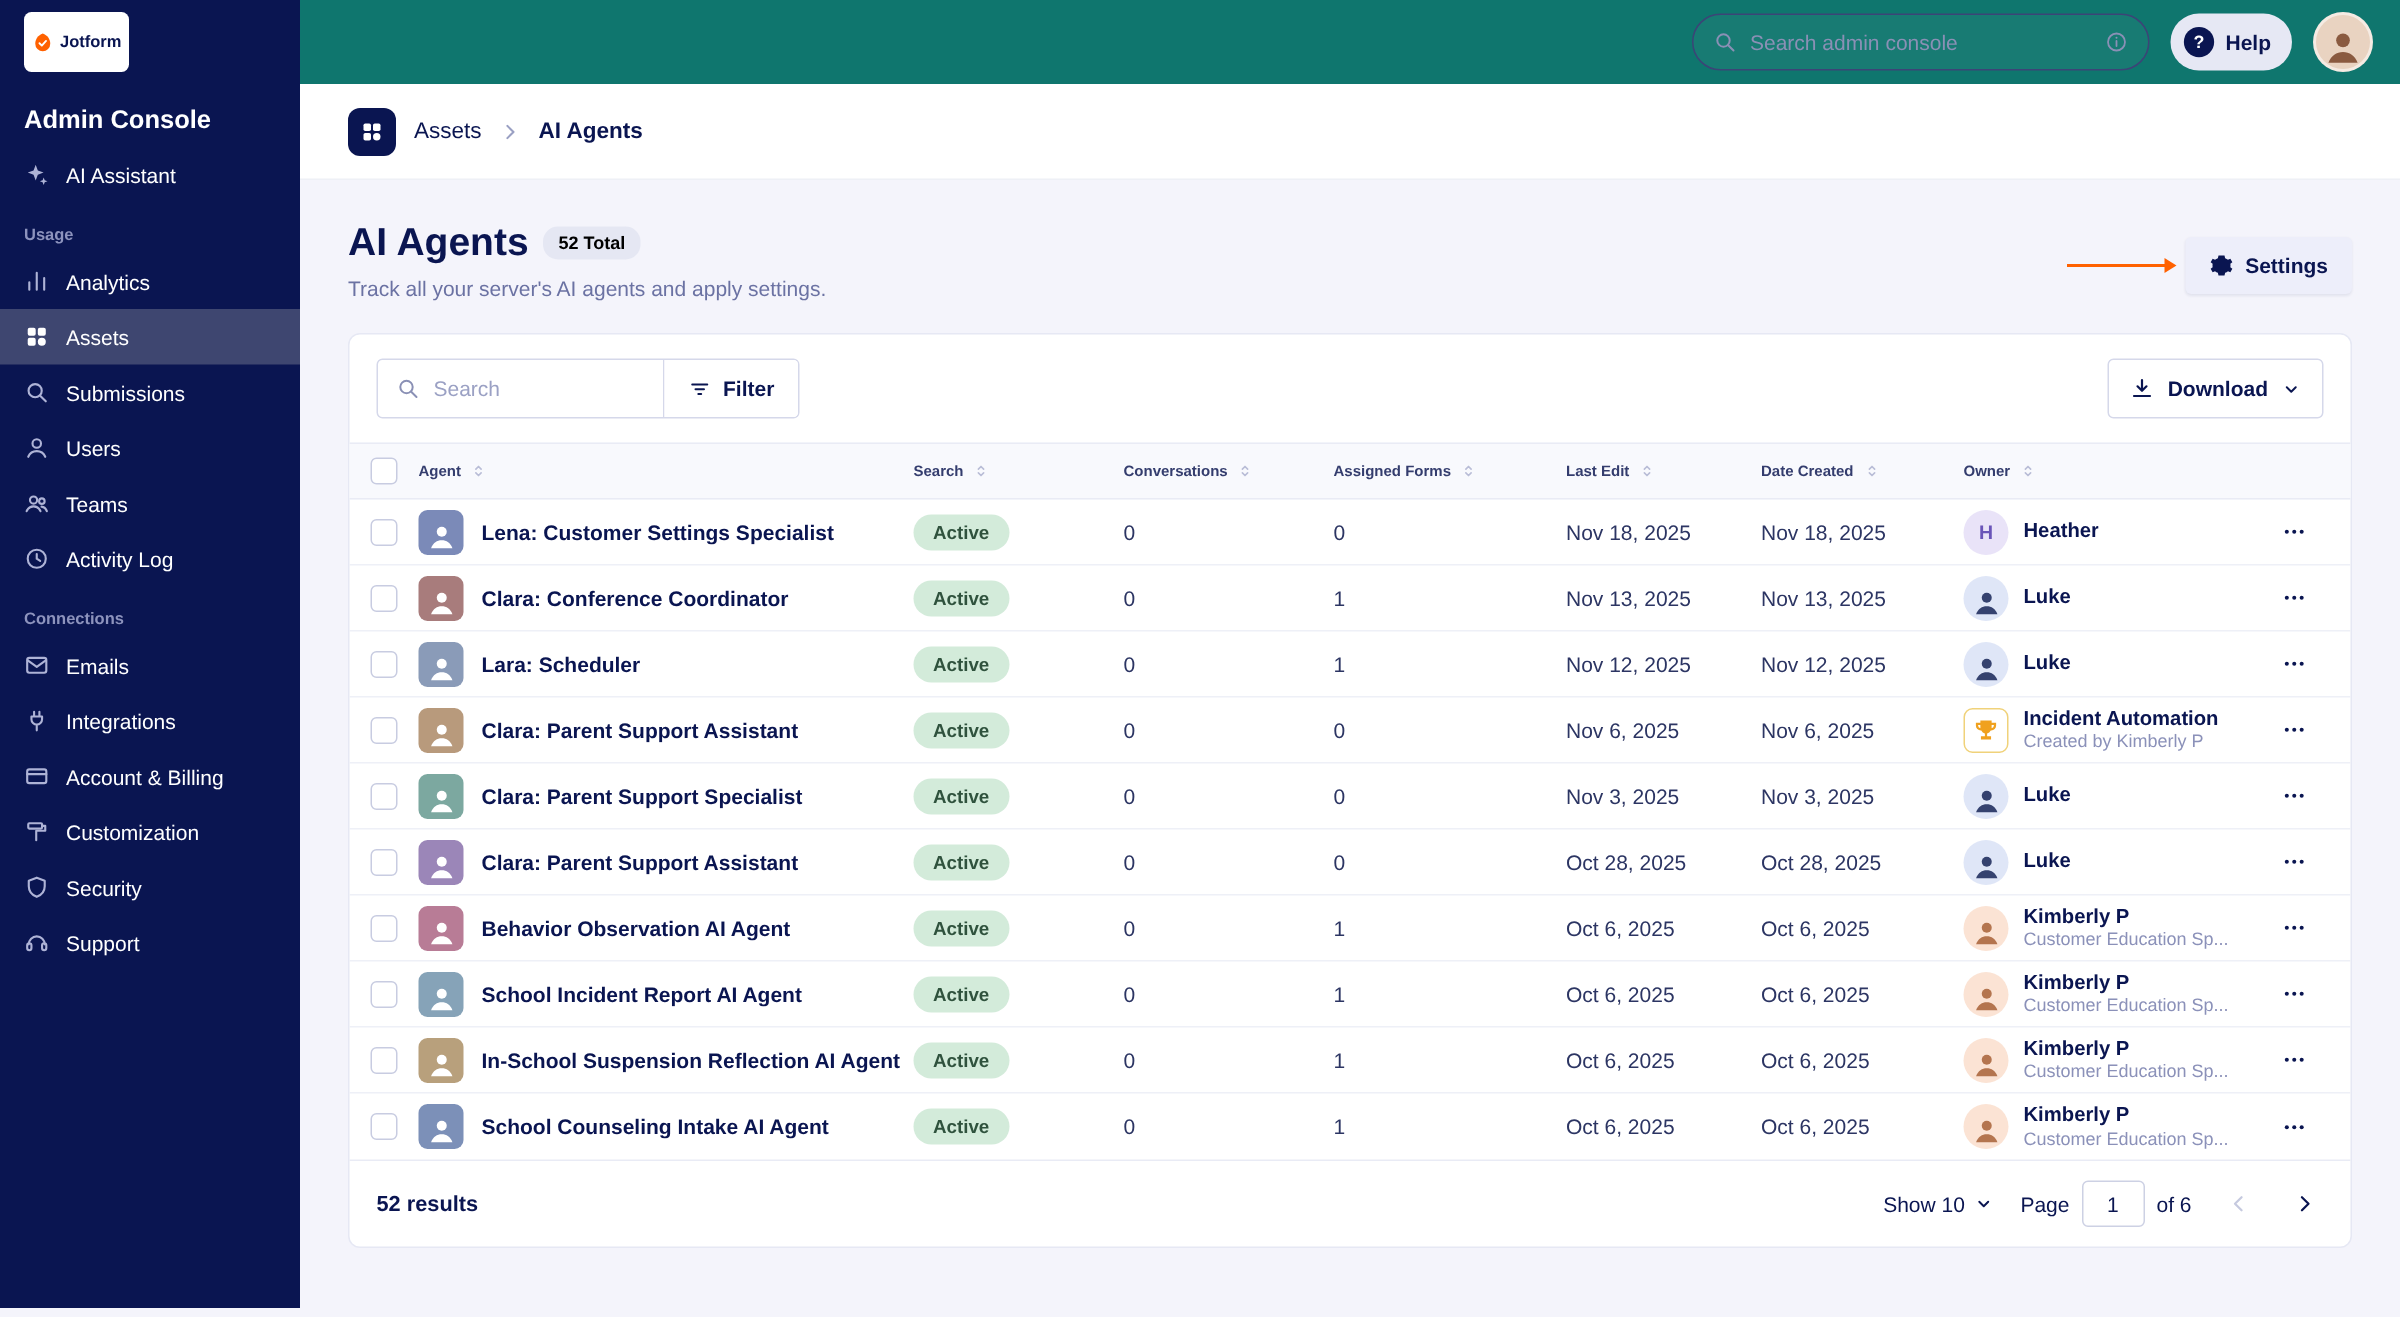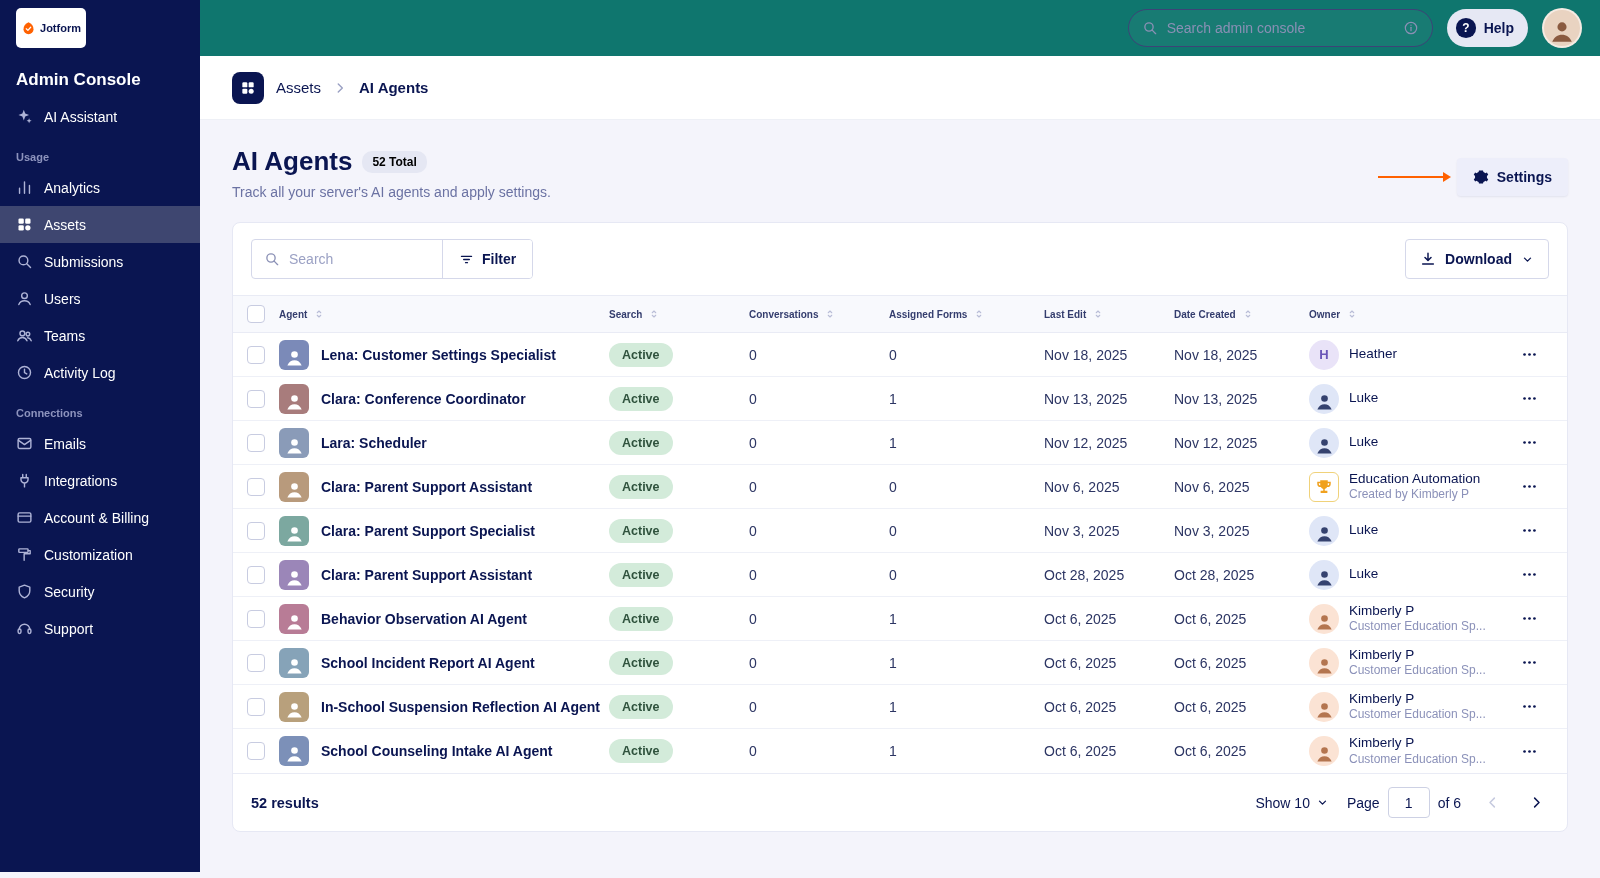--- a/index.html
+++ b/index.html
@@ -85,21 +85,21 @@
   .agent-name { font-size:14px; font-weight:bold; color:#0a1551; white-space:nowrap; overflow:hidden; text-overflow:ellipsis; cursor:pointer; }
   .badge-active { display:inline-block; background:#d3ebda; color:#2f523d; font-size:12.5px; font-weight:bold; padding:5px 13px; border-radius:999px; }
   .cell-num, .cell-date { font-size:14px; color:#2c3563; }
   .cell-owner { display:flex; align-items:center; gap:10px; min-width:0; }
   .owner-avatar { width:30px; height:30px; border-radius:50%; display:flex; align-items:center; justify-content:center; flex-shrink:0; overflow:hidden; }
   .owner-avatar.letter { background:#e9e3f8; color:#6a55b8; font-size:13px; font-weight:bold; }
   .owner-avatar.photo .ic { width:19px; height:19px; margin-top:5px; }
   .owner-avatar.trophy { border-radius:6px; background:#fff; border:1px solid #f0d27a; color:#f0a11e; }
   .owner-avatar.trophy .ic { width:18px; height:18px; }
   .owner-text { display:flex; flex-direction:column; min-width:0; line-height:1.25; }
-  .owner-name { font-size:13.5px; font-weight:normal; color:#0a1551; white-space:nowrap; overflow:hidden; text-overflow:ellipsis; }
+  .owner-name { font-size:13.5px; font-weight:bold; color:#0a1551; white-space:nowrap; overflow:hidden; text-overflow:ellipsis; }
   .owner-sub { font-size:12px; color:#8b91b9; white-space:nowrap; overflow:hidden; text-overflow:ellipsis; }
   .dots-btn { background:transparent; border:none; color:#0a1551; cursor:pointer; width:28px; height:28px; display:flex; align-items:center; justify-content:center; }
   .dots-btn .ic { width:17px; height:17px; }
 
   
   .card-footer { display:flex; justify-content:space-between; align-items:center; padding:13px 18px; border-top:1px solid #e9ebf5; }
   .results { font-size:14.5px; font-weight:bold; color:#0a1551; }
   .foot-right { display:flex; align-items:center; gap:18px; }
   .show-dd { display:flex; align-items:center; gap:6px; font-size:14px; color:#0a1551; cursor:pointer; }
   .show-dd .ic { width:13px; height:13px; color:#0a1551; }
@@ -586,21 +586,21 @@
               <div class="cell-date">Nov 6, 2025</div>
               <div class="cell-owner">
                 <span class="owner-avatar trophy">
                   <span class="ic">
                     <svg viewBox="0 0 24 24" fill="currentColor">
                       <path d="M7 3h10v2h4v2.5A4.5 4.5 0 0 1 16.6 12h-.4a5.6 5.6 0 0 1-3.2 2.7V17h3.5v3h-9v-3H11v-2.3A5.6 5.6 0 0 1 7.8 12h-.4A4.5 4.5 0 0 1 3 7.5V5h4zM5 7v.5a2.5 2.5 0 0 0 2 2.45V7zm14 0h-2v2.95a2.5 2.5 0 0 0 2-2.45z"></path>
                     </svg>
                   </span>
                 </span>
                 <div class="owner-text">
-                  <span class="owner-name">Education Automation</span>
+                  <span class="owner-name">Incident Automation</span>
                   <span class="owner-sub">Created by Kimberly P</span>
                 </div>
               </div>
               <div>
                 <button class="dots-btn">
                   <span class="ic">
                     <svg viewBox="0 0 24 24" fill="currentColor">
                       <circle cx="5" cy="12" r="1.9"></circle>
                       <circle cx="12" cy="12" r="1.9"></circle>
                       <circle cx="19" cy="12" r="1.9"></circle>

